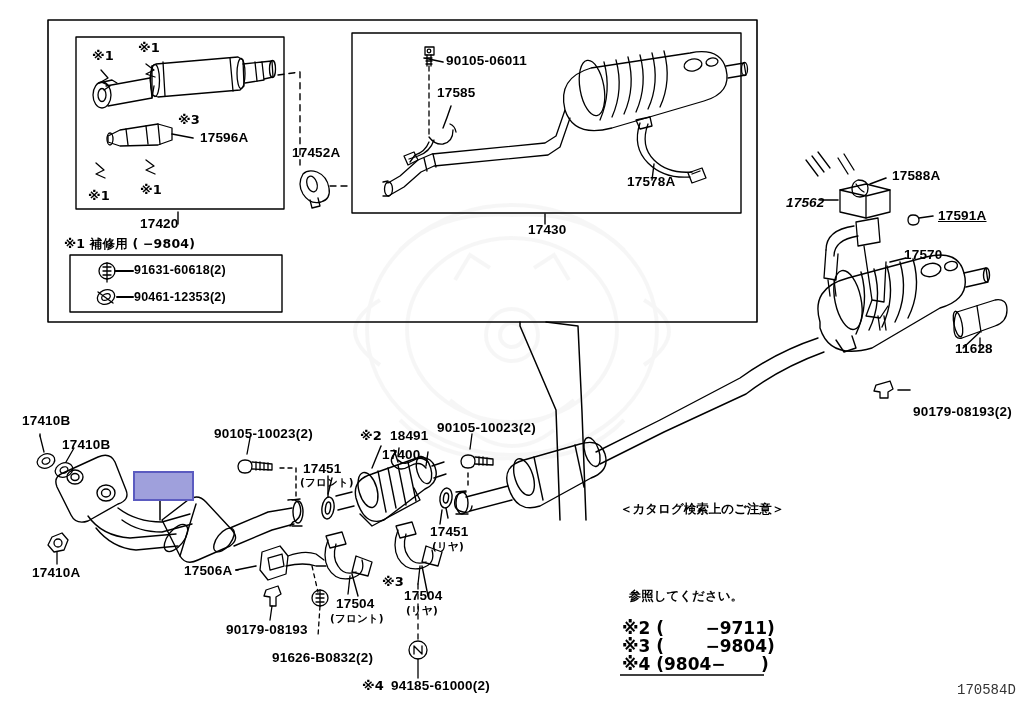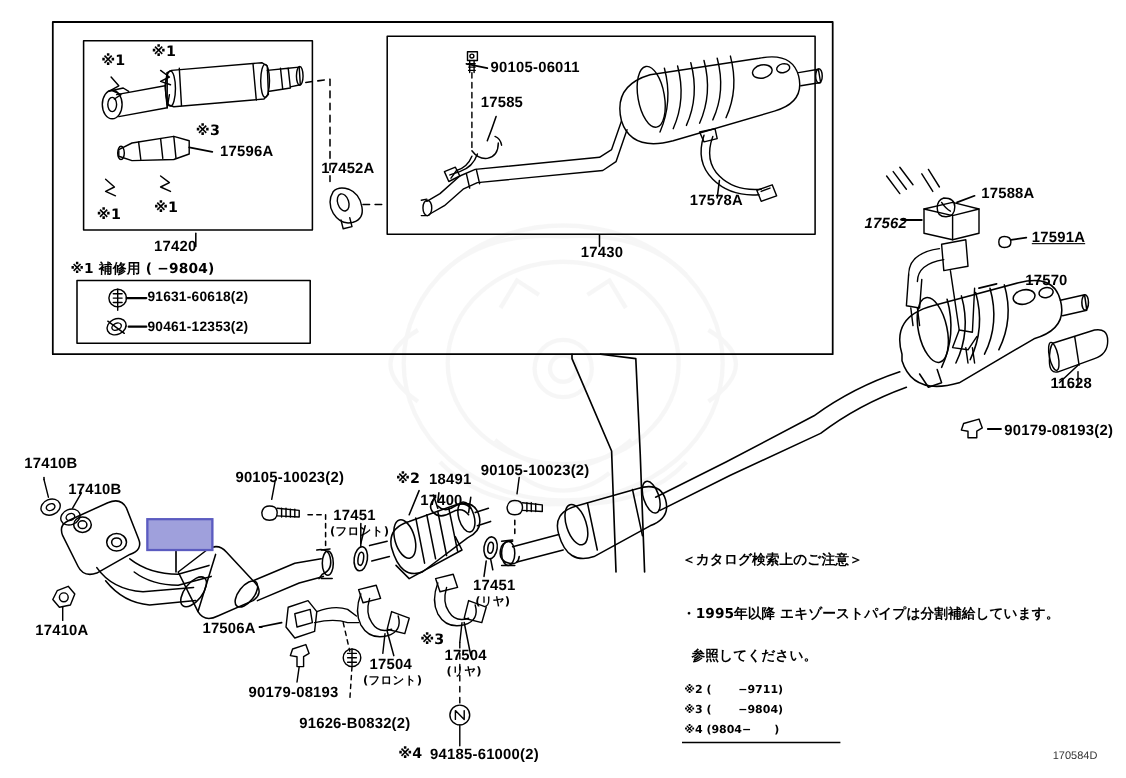--- a/index.html
+++ b/index.html
@@ -10,23 +10,23 @@
        font-family:"Liberation Sans","DejaVu Sans",sans-serif;}
   .num{font-size:13.5px;font-weight:bold;}
   .sub{font-size:10.5px;font-weight:bold;}
   .star{font-size:13px;font-weight:bold;}
   .ttl{font-size:13.5px;font-weight:bold;}
   .jp{font-family:"DejaVu Sans",sans-serif;}
   svg{position:absolute;left:0;top:0;width:1024px;height:707px;overflow:visible;}
   .hl{position:absolute;background:#9fa0dc;border:2px solid #5b5bc0;}
   .notes{position:absolute;font-size:12.5px;font-weight:bold;line-height:17px;
          font-family:"DejaVu Sans",sans-serif;white-space:pre;}
-  .foot{position:absolute;font-size:10px;font-weight:bold;line-height:16px;
+  .foot{position:absolute;font-size:17px;font-weight:bold;line-height:16px;
         font-family:"DejaVu Sans",sans-serif;white-space:pre;}
-  .catid{position:absolute;font-size:10px;font-family:Liberation Sans, sans-serif;color:#333;}
+  .catid{position:absolute;font-size:14px;font-family:Liberation Mono, monospace;color:#333;}
   .wm{position:absolute;opacity:.06;}
 </style>
 </head>
 <body>
 
 <div id="root">
 
   <svg class="wm" viewBox="0 0 1024 707" style="left:0;top:0;">
     <g fill="none" stroke="#7a7a7a" stroke-width="4">
       <ellipse cx="512" cy="330" rx="145" ry="125"></ellipse>
@@ -377,23 +377,23 @@
   <div class="lbl num" style="left:627px;top:174px;">17578A</div>
   <div class="lbl num" style="left:528px;top:222px;">17430</div>
 
   <div class="lbl num jp" style="left:64px;top:236px;font-size:12.5px;">※1 補修用 (      −9804)</div>
   <div class="lbl num" style="left:134px;top:263px;font-size:12.5px;">91631-60618(2)</div>
   <div class="lbl num" style="left:134px;top:290px;font-size:12.5px;">90461-12353(2)</div>
 
   <div class="lbl num" style="left:892px;top:168px;">17588A</div>
   <div class="lbl num" style="left:786px;top:195px;font-style:italic;">17562</div>
   <div class="lbl num" style="left:938px;top:208px;text-decoration:underline;">17591A</div>
-  <div class="lbl num" style="left:932px;top:247px;">17570</div>
+  <div class="lbl num" style="left:904px;top:247px;">17570</div>
   <div class="lbl num" style="left:955px;top:341px;">11628</div>
-  <div class="lbl num" style="left:913px;top:383px;">90179-08193(2)</div>
+  <div class="lbl num" style="left:913px;top:404px;">90179-08193(2)</div>
 
   <div class="lbl num" style="left:22px;top:413px;">17410B</div>
   <div class="lbl num" style="left:62px;top:437px;">17410B</div>
   <div class="lbl num" style="left:32px;top:565px;">17410A</div>
 
   <div class="lbl num" style="left:214px;top:426px;">90105-10023(2)</div>
   <div class="lbl num" style="left:437px;top:420px;">90105-10023(2)</div>
 
   <div class="lbl num" style="left:303px;top:461px;">17451</div>
   <div class="lbl sub jp" style="left:300px;top:476px;">(フロント)</div>
@@ -415,21 +415,20 @@
   <div class="lbl num" style="left:404px;top:588px;">17504</div>
   <div class="lbl sub jp" style="left:406px;top:604px;">(リヤ)</div>
 
   <div class="lbl num" style="left:226px;top:622px;">90179-08193</div>
   <div class="lbl num" style="left:272px;top:650px;">91626-B0832(2)</div>
 
   <div class="lbl star jp" style="left:362px;top:678px;">※4</div>
   <div class="lbl num" style="left:391px;top:678px;">94185-61000(2)</div>
 
   <div class="notes" style="left:620px;top:500px;">＜カタログ検索上のご注意＞</div>
-  <div class="notes" style="left:620px;top:549px;">・1995年以降 エキゾーストパイプは分割補給しています。</div>
   <div class="notes" style="left:620px;top:587px;">  参照してください。</div>
 
   <div class="foot" style="left:622px;top:620px;">※2 (       −9711)</div>
   <div class="foot" style="left:622px;top:638px;">※3 (       −9804)</div>
   <div class="foot" style="left:622px;top:656px;">※4 (9804−      )</div>
   <svg viewBox="0 0 1024 707">
     <path d="M620 675 L764 675" stroke="#000" stroke-width="1.4"></path>
   </svg>
 
   <div class="catid" style="left:957px;top:682px;">170584D</div>

